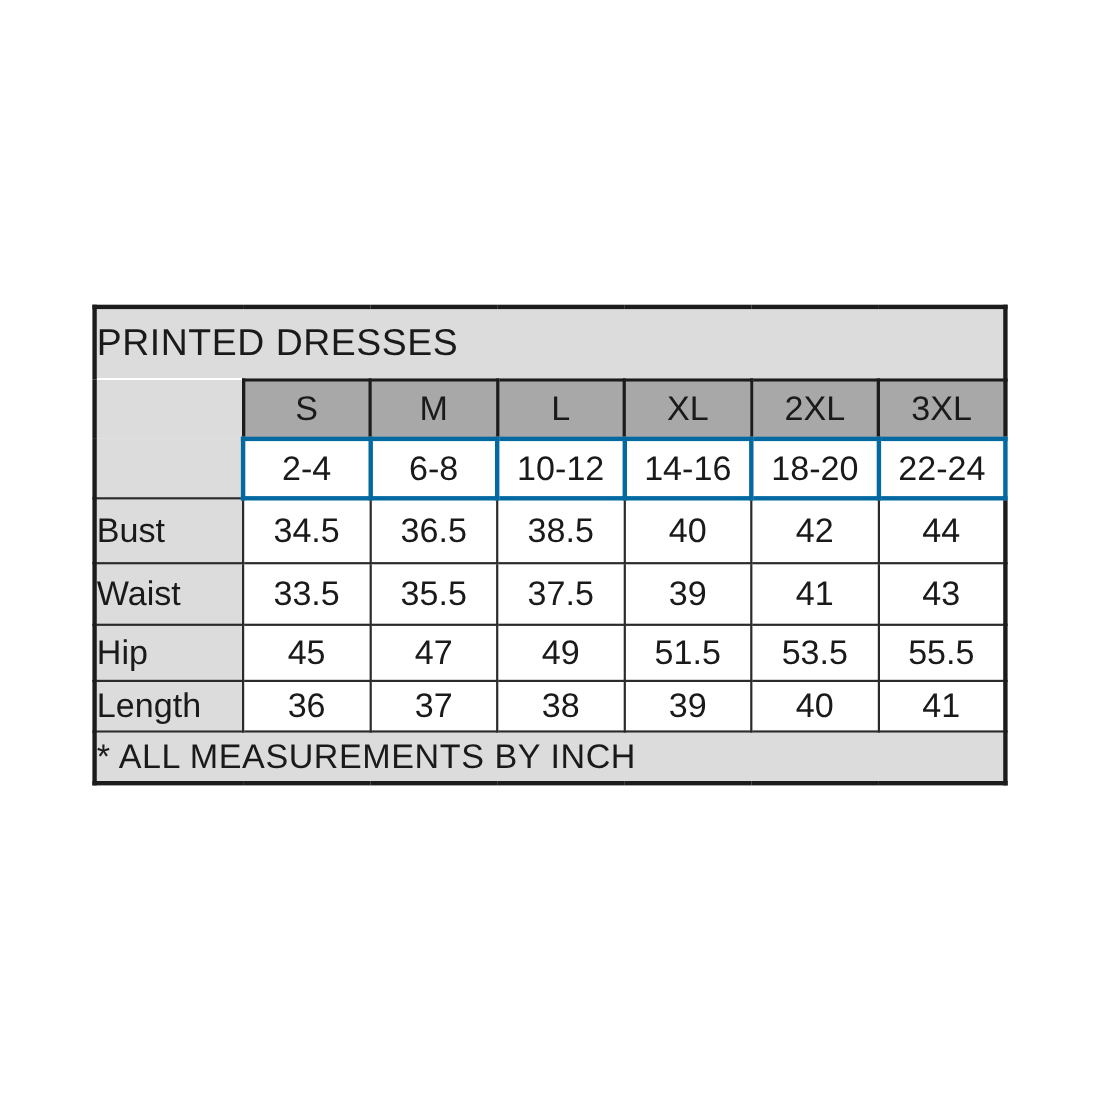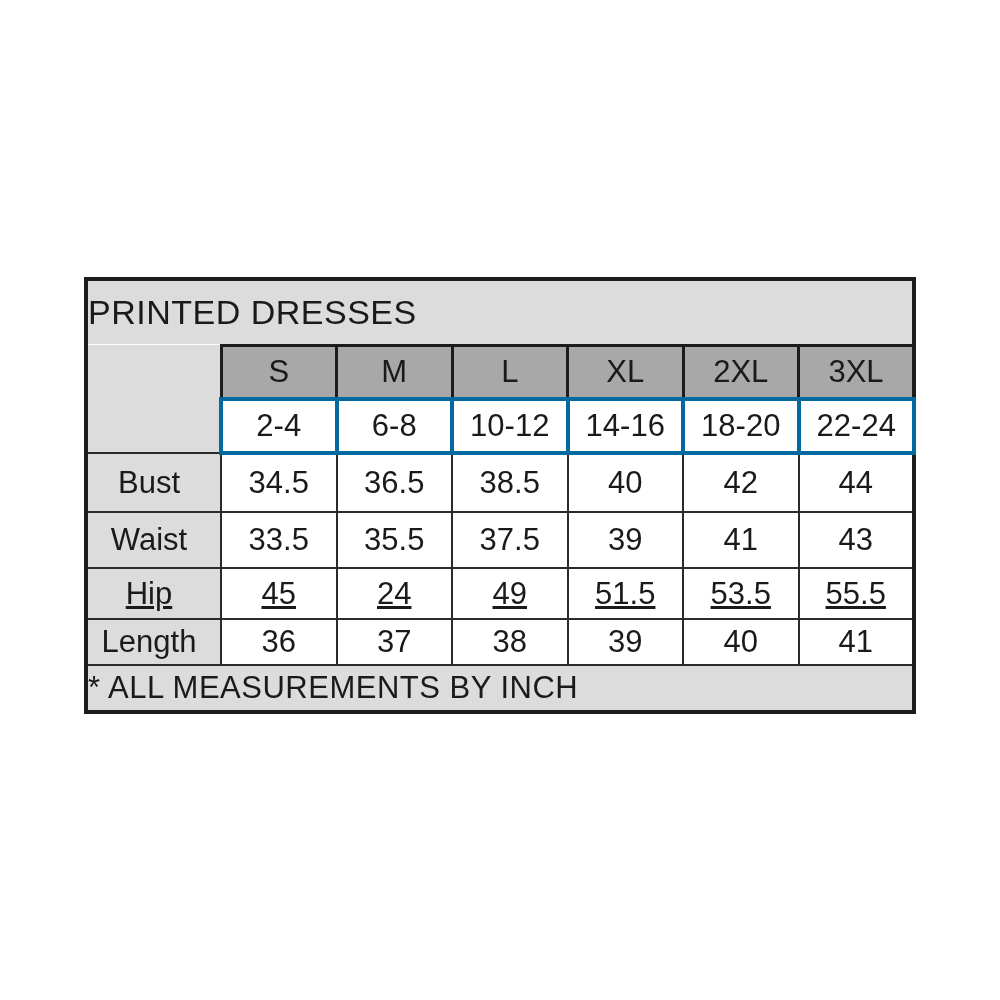--- a/index.html
+++ b/index.html
@@ -66,21 +66,21 @@
     vertical-align: middle;
     font-size: 31px;
     font-weight: 500;
   }
   .label-cell {
     background: #dcdcdc;
     border-top: 2px solid #2b2b2b;
     border-bottom: 2px solid #2b2b2b;
     border-right: 2px solid #2b2b2b;
     border-left: none;
-    text-align: center;
+    text-align: left;
     vertical-align: middle;
     padding-right: 10px;
     font-size: 31px;
     font-weight: 500;
   }
   .value-cell {
     background: #ffffff;
     border: 2px solid #2b2b2b;
     text-align: center;
     vertical-align: middle;
@@ -93,21 +93,21 @@
     vertical-align: middle;
     font-size: 31px;
     font-weight: 500;
     letter-spacing: 0.5px;
   }
   tr.title-row   { height: 66px; }
   tr.header-row  { height: 54px; }
   tr.range-row   { height: 54px; }
   tr.data-row-0  { height: 59px; }
   tr.data-row-1  { height: 56px; }
-  tr.data-row-2  { height: 51px; text-decoration: underline; }
+  tr.data-row-2  { height: 51px; }
   tr.data-row-3  { height: 46px; }
   tr.footer-row  { height: 47px; }
 </style>
 </head>
 <body>
 
 <div class="canvas">
   <div class="chart-wrap">
     <table class="size-chart">
       <colgroup>
@@ -161,21 +161,21 @@
         <td class="value-cell">35.5</td>
         <td class="value-cell">37.5</td>
         <td class="value-cell">39</td>
         <td class="value-cell">41</td>
         <td class="value-cell">43</td>
       </tr>
 
       <tr class="data-row-2">
         <td class="label-cell">Hip</td>
         <td class="value-cell">45</td>
-        <td class="value-cell">24</td>
+        <td class="value-cell">47</td>
         <td class="value-cell">49</td>
         <td class="value-cell">51.5</td>
         <td class="value-cell">53.5</td>
         <td class="value-cell">55.5</td>
       </tr>
 
       <tr class="data-row-3">
         <td class="label-cell">Length</td>
         <td class="value-cell">36</td>
         <td class="value-cell">37</td>

